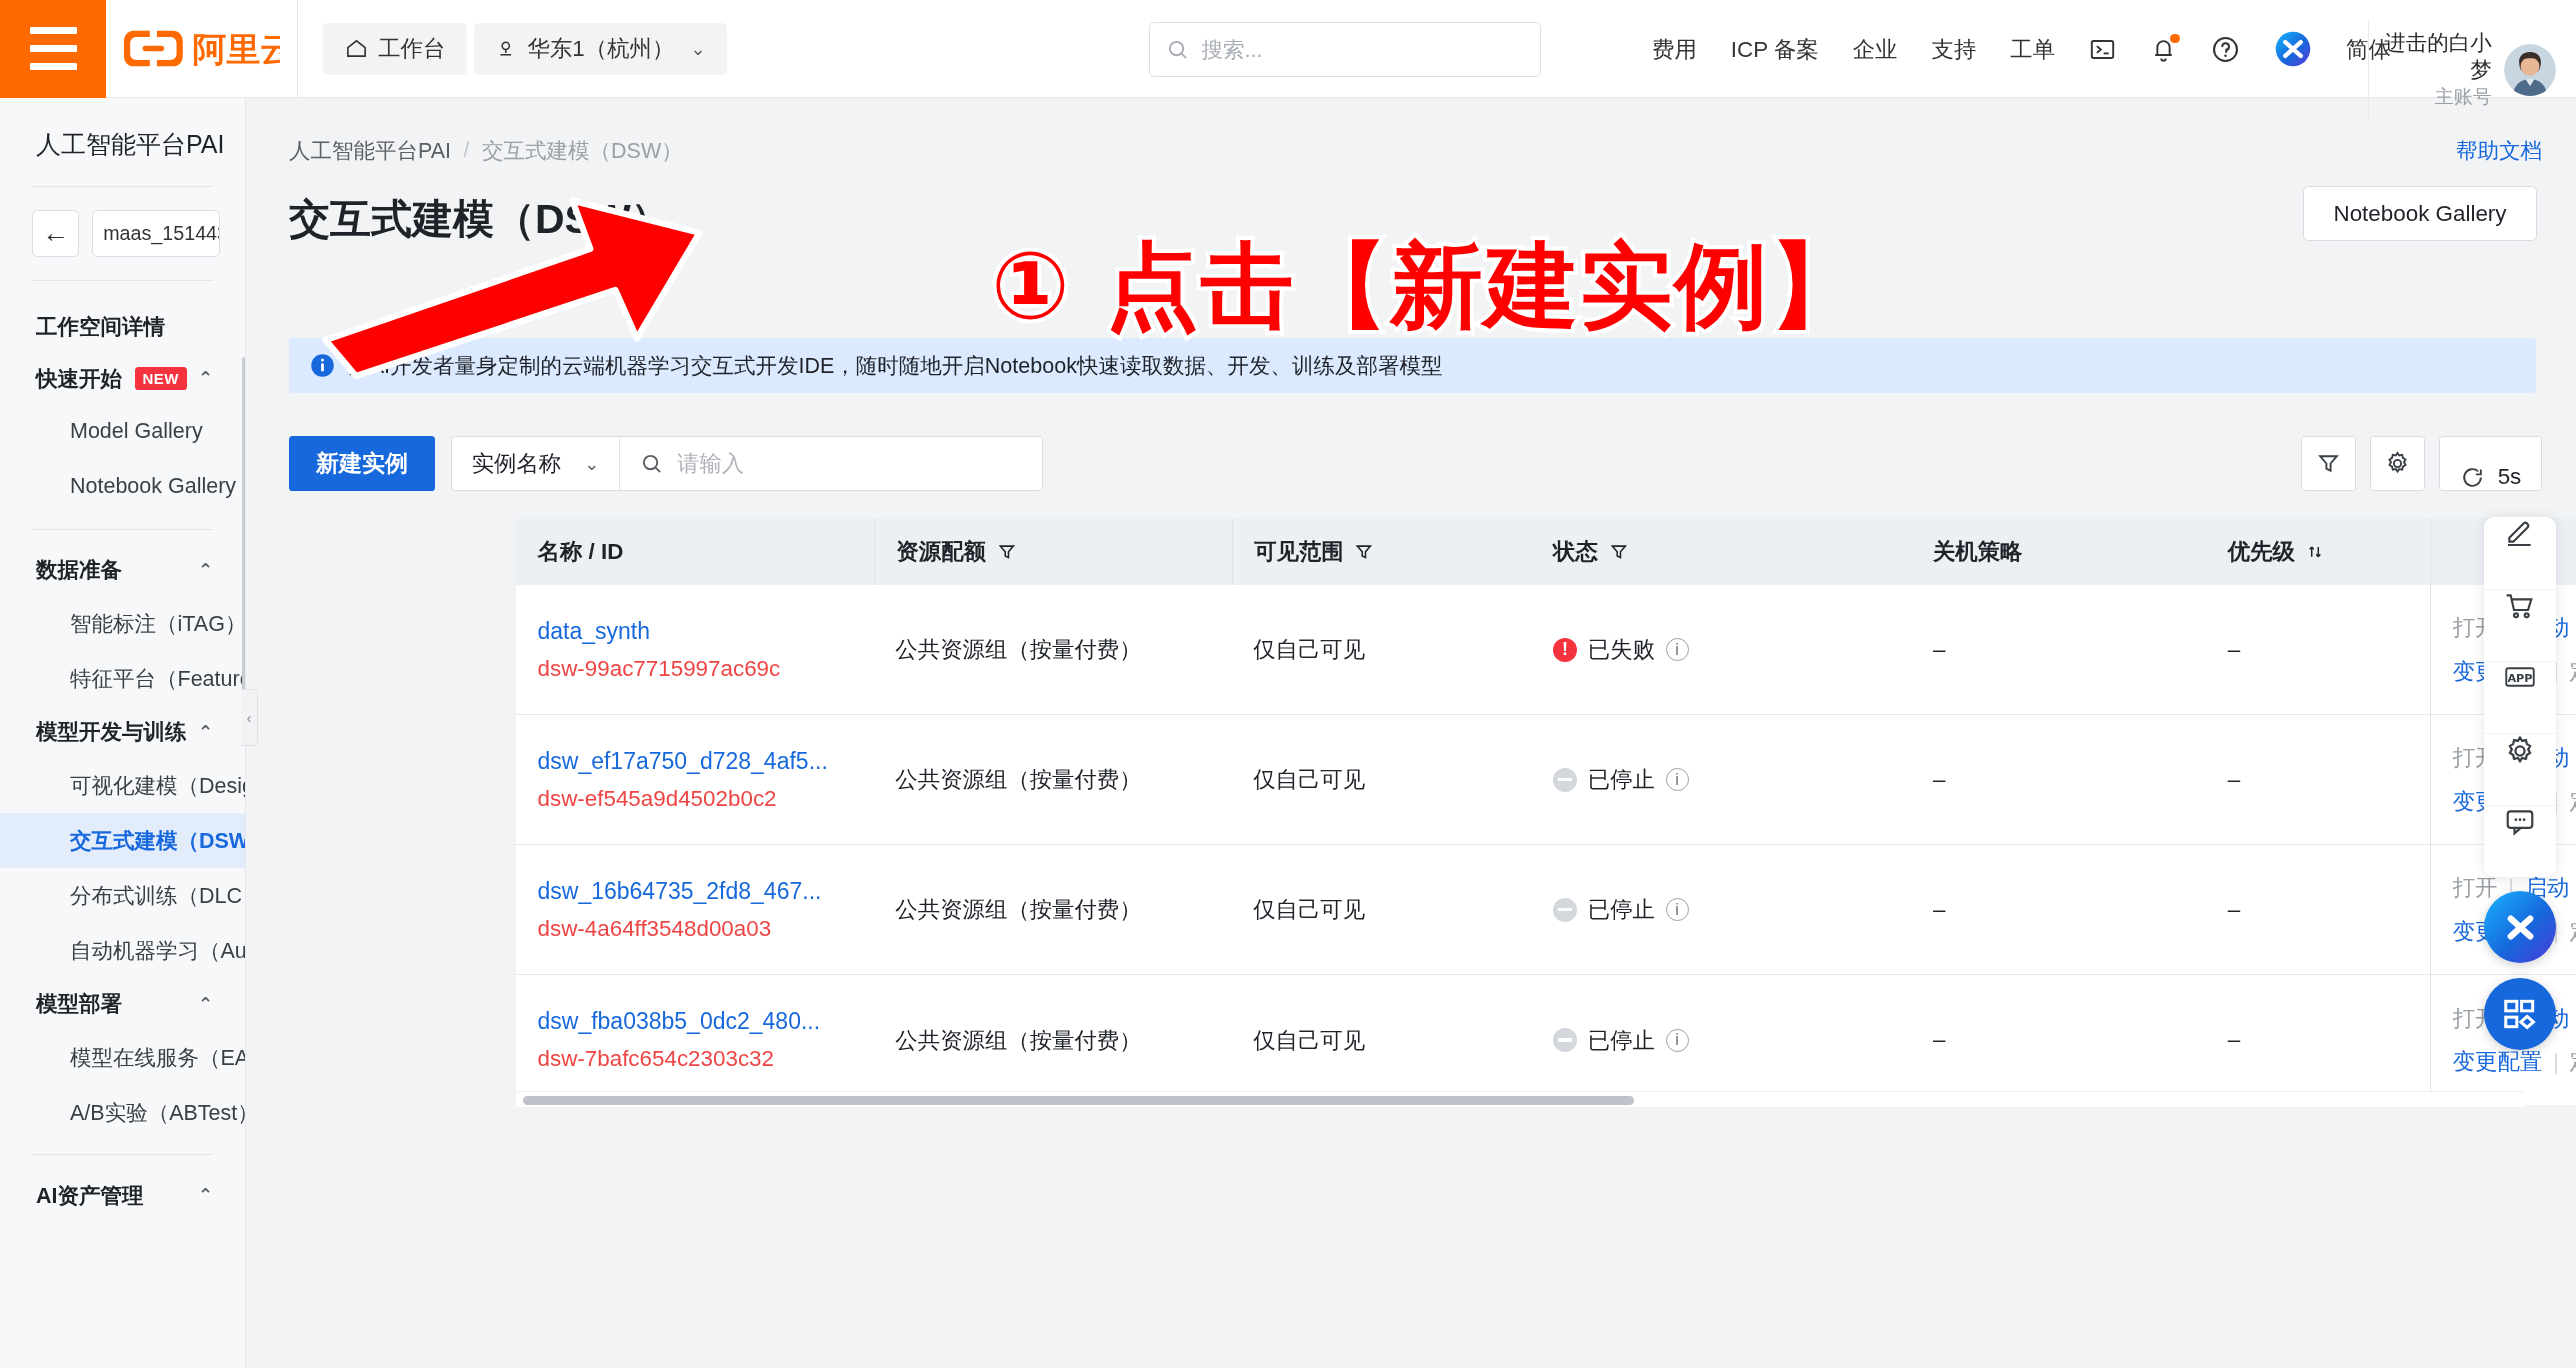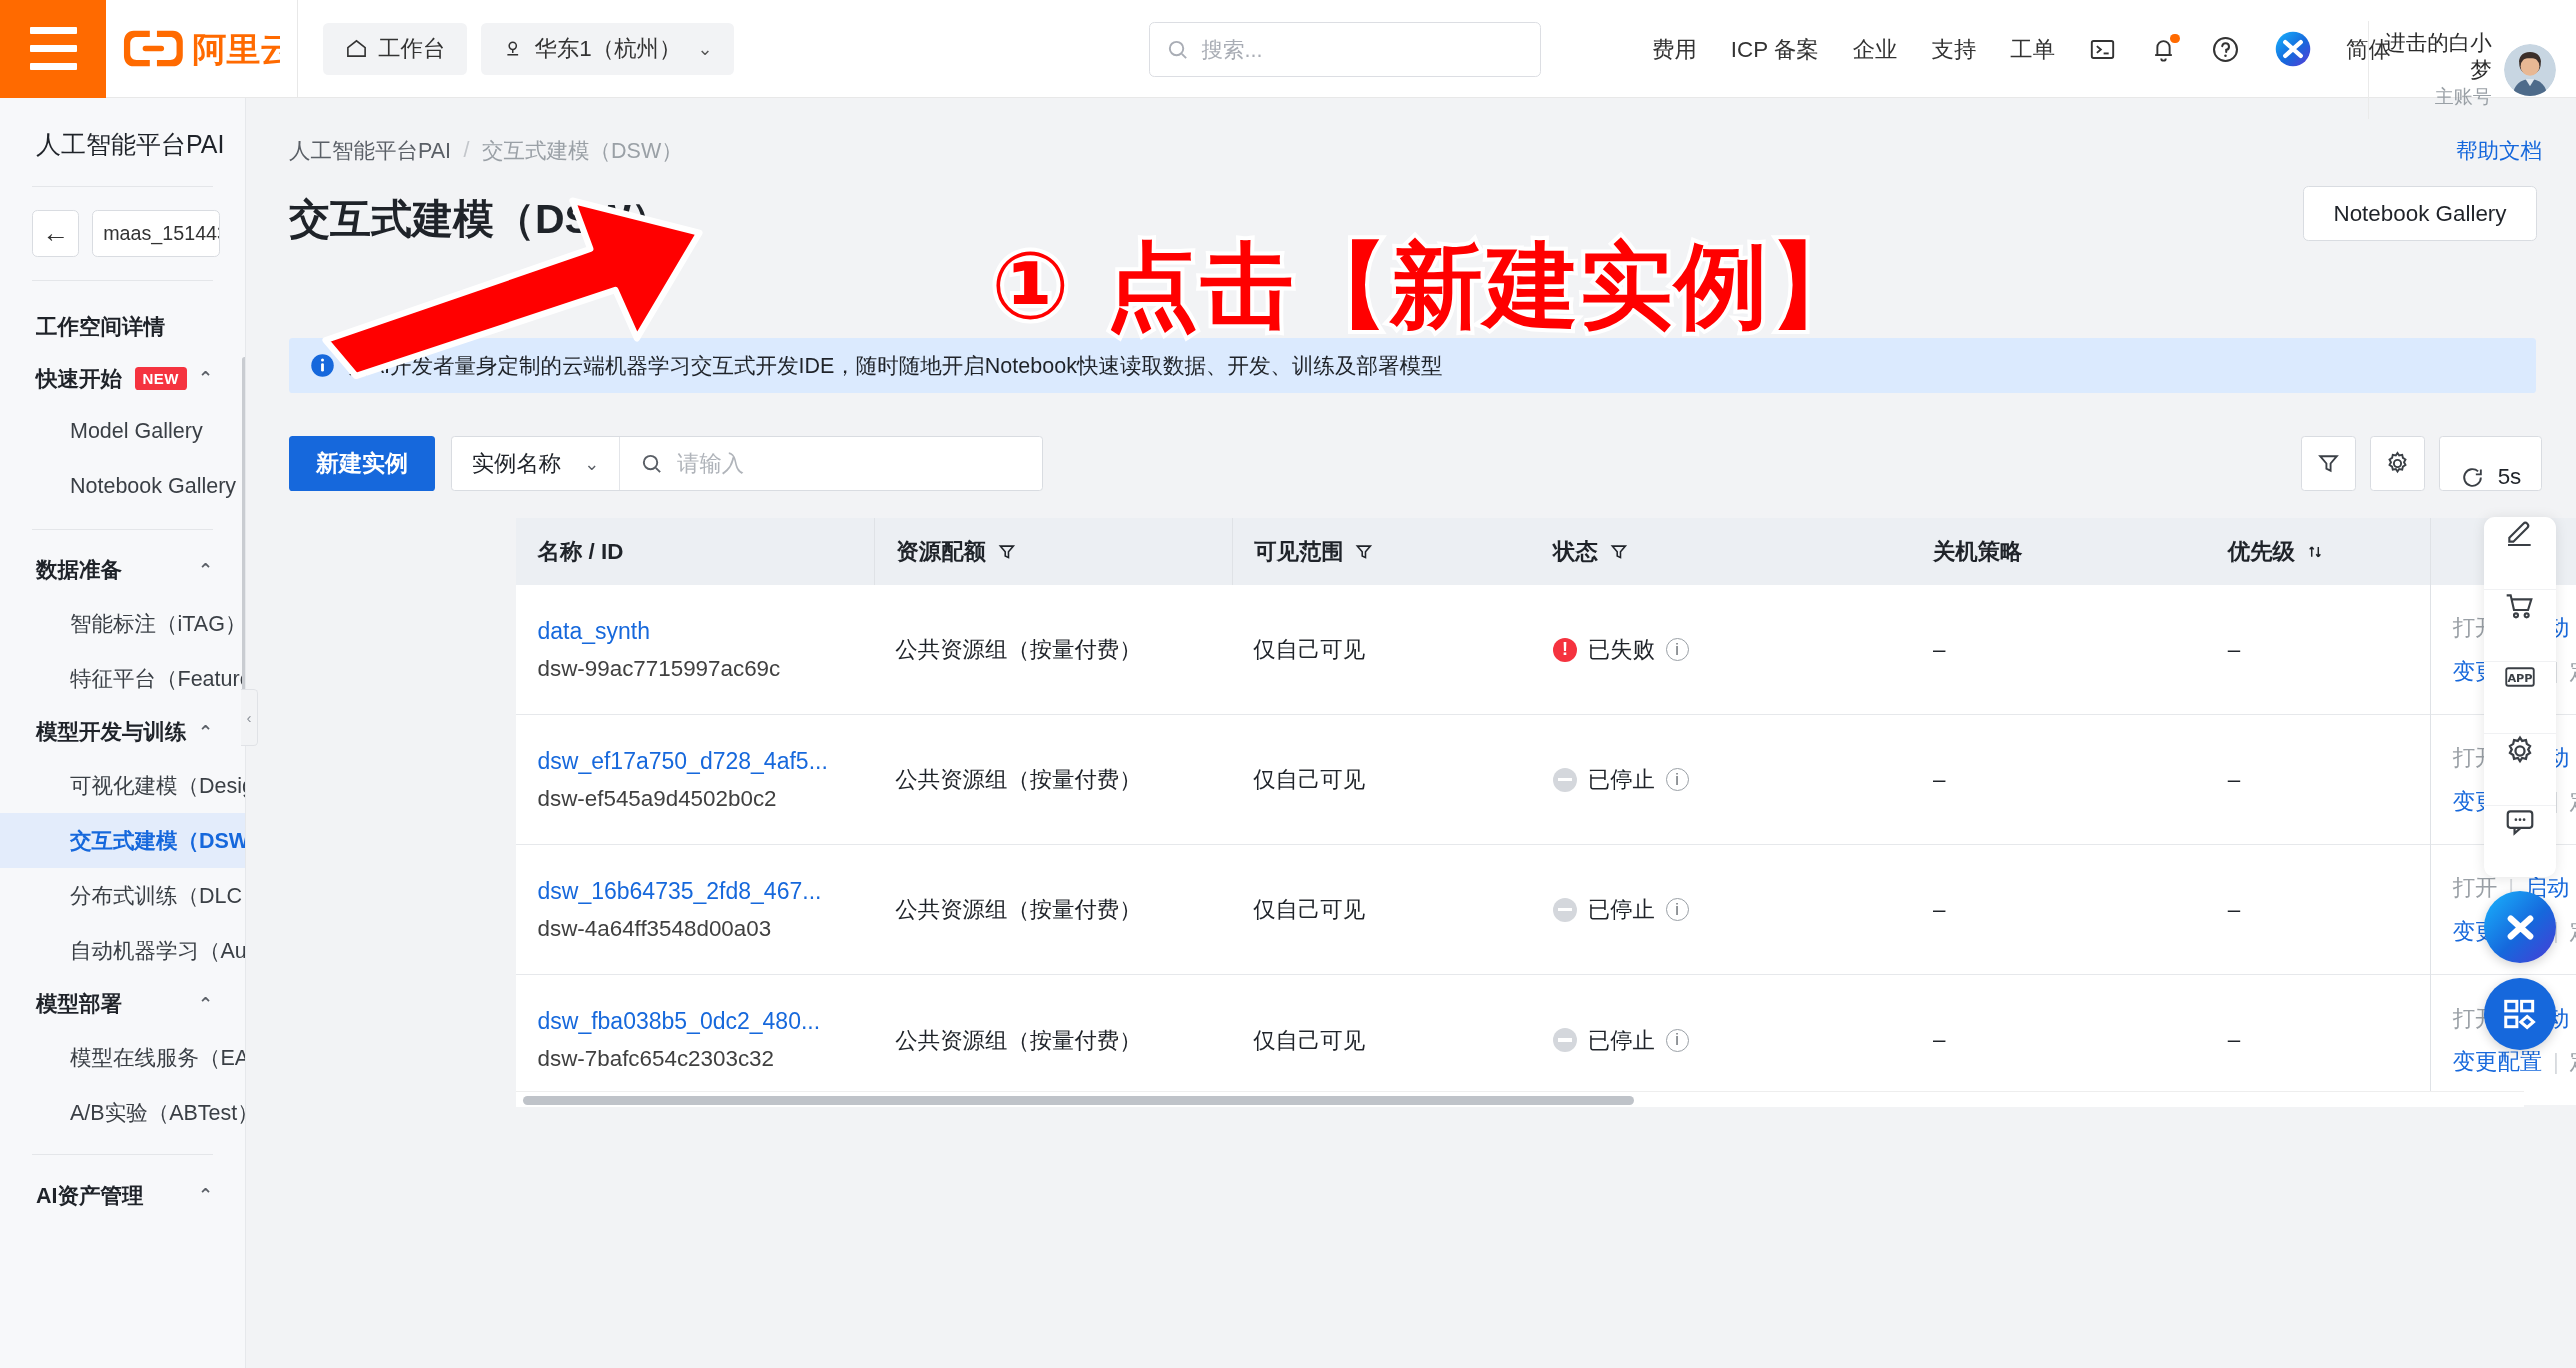--- a/index.html
+++ b/index.html
@@ -19,21 +19,21 @@
   .hamburger {
     width: 106px; height: 98px; background: #ff6a00;
     display: flex; flex-direction: column; align-items: center; justify-content: center;
     gap: 10.7px; cursor: pointer; flex: 0 0 auto;
   }
   .hamburger span { display: block; width: 47px; height: 7.2px; background: #fff; border-radius: 0.9px; }
   .brand { width: 192px; height: 98px; display: flex; align-items: center; justify-content: center;
            border-right: 0.9px solid #e8e8e8; flex: 0 0 auto; }
   .brand svg { display: block; }
 
-  .nav-pills { display: flex; align-items: center; gap: 14px; margin-left: 25px; }
+  .nav-pills { display: flex; align-items: center; gap: 7px; margin-left: 25px; }
   .pill {
     height: 52px; background: #f2f3f5; border-radius: 5.4px;
     display: flex; align-items: center; gap: 10.7px; padding: 0 21.5px;
     font-size: 22.4px; color: #333; cursor: pointer; white-space: nowrap;
   }
   .pill .chev { font-size: 18px; color: #555; margin-left: 5.4px; }
 
   .searchbox {
     position: absolute; left: 1149px; top: 21.5px; width: 392px; height: 55px;
     border: 0.9px solid #dcdee3; border-radius: 5.4px; background: #fff;
@@ -165,21 +165,21 @@
   .tr:last-child { border-bottom: none; }
   .td { font-size: 22.4px; color: #1f2329; padding-left: 21.5px; }
   .c-name { width: 358px; }
   .c-quota { width: 358px; }
   .c-scope { width: 300px; }
   .c-status { width: 380px; }
   .c-policy { width: 295px; }
   .c-prio { width: 224px; }
   .c-ops { width: 376px; border-left: 0.9px solid #dfe2e6; height: 130px; display: flex; flex-direction: column; justify-content: center; }
   .link { color: #1668dc; cursor: pointer; font-size: 23px; }
-  .sub-id { color: #404040; font-size: 22.4px; margin-top: 11px; }
+  .sub-id { color: #ef4444; font-size: 22.4px; margin-top: 11px; }
   .status-cell { display: flex; align-items: center; gap: 10.7px; }
   .dot-fail { width: 24px; height: 24px; border-radius: 50%; background: #f5333f; color: #fff;
               font-size: 18px; font-weight: bold; display: flex; align-items: center; justify-content: center; flex:0 0 auto;}
   .dot-stop { width: 24px; height: 24px; border-radius: 50%; background: #d4d7dc; display: flex;
               align-items: center; justify-content: center; flex:0 0 auto; }
   .dot-stop i { width: 13.4px; height: 3.6px; background: #fff; display: block; }
   .info-i { width: 23px; height: 23px; border-radius: 50%; border: 1.8px solid #9aa0a6; color: #6b7075;
             font-size: 16px; display: flex; align-items: center; justify-content: center; cursor: pointer;
             font-style: normal; flex:0 0 auto; }
   .ops-line { display: flex; align-items: center; gap: 10.7px; padding-left: 21.5px; }

